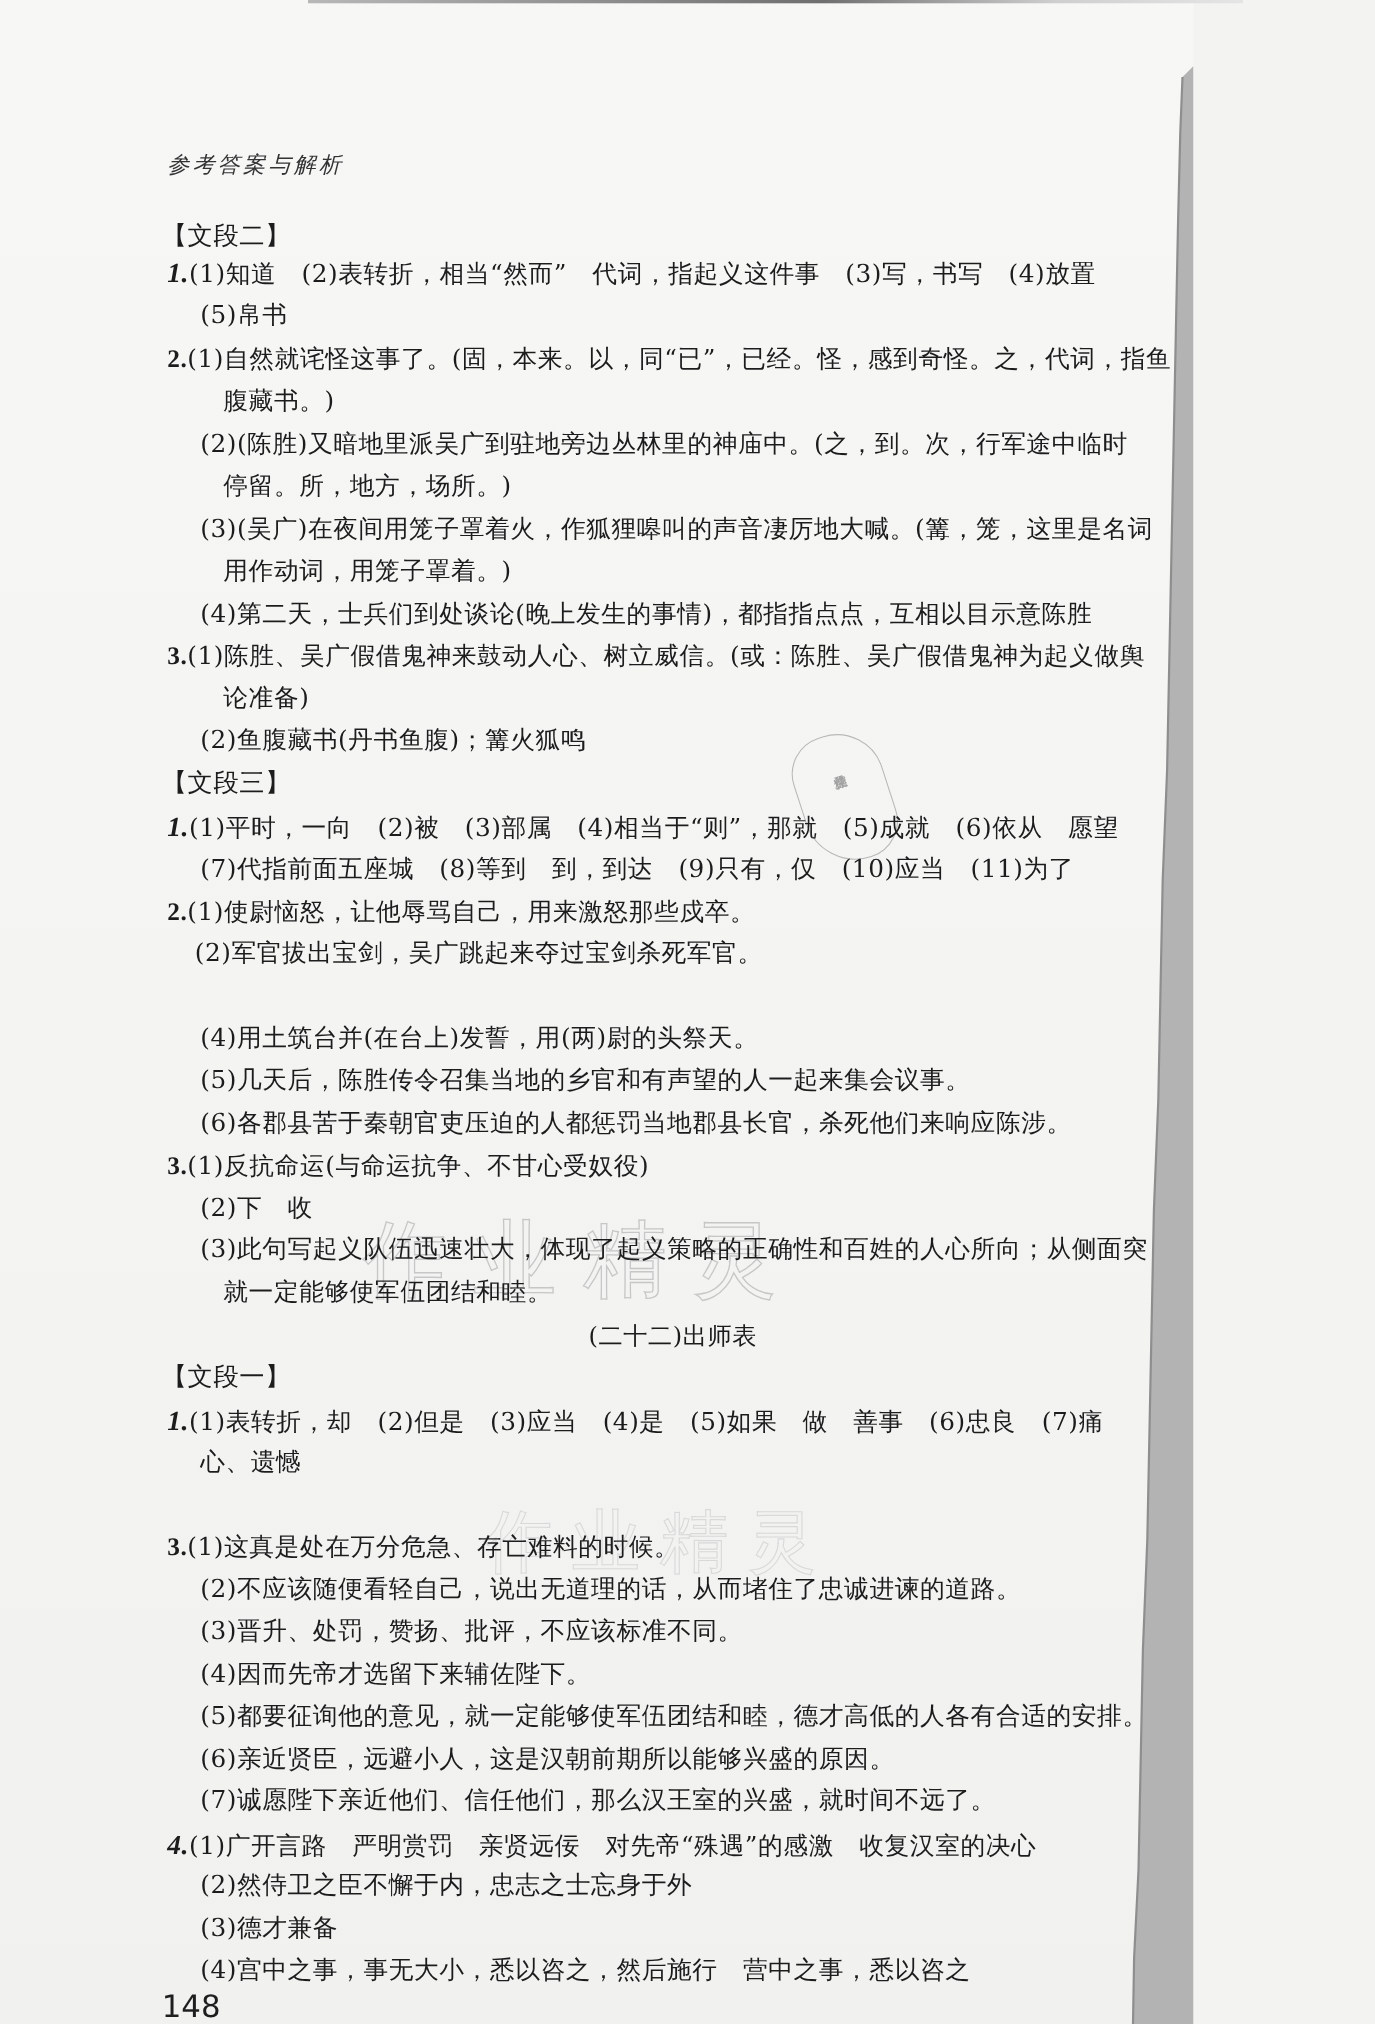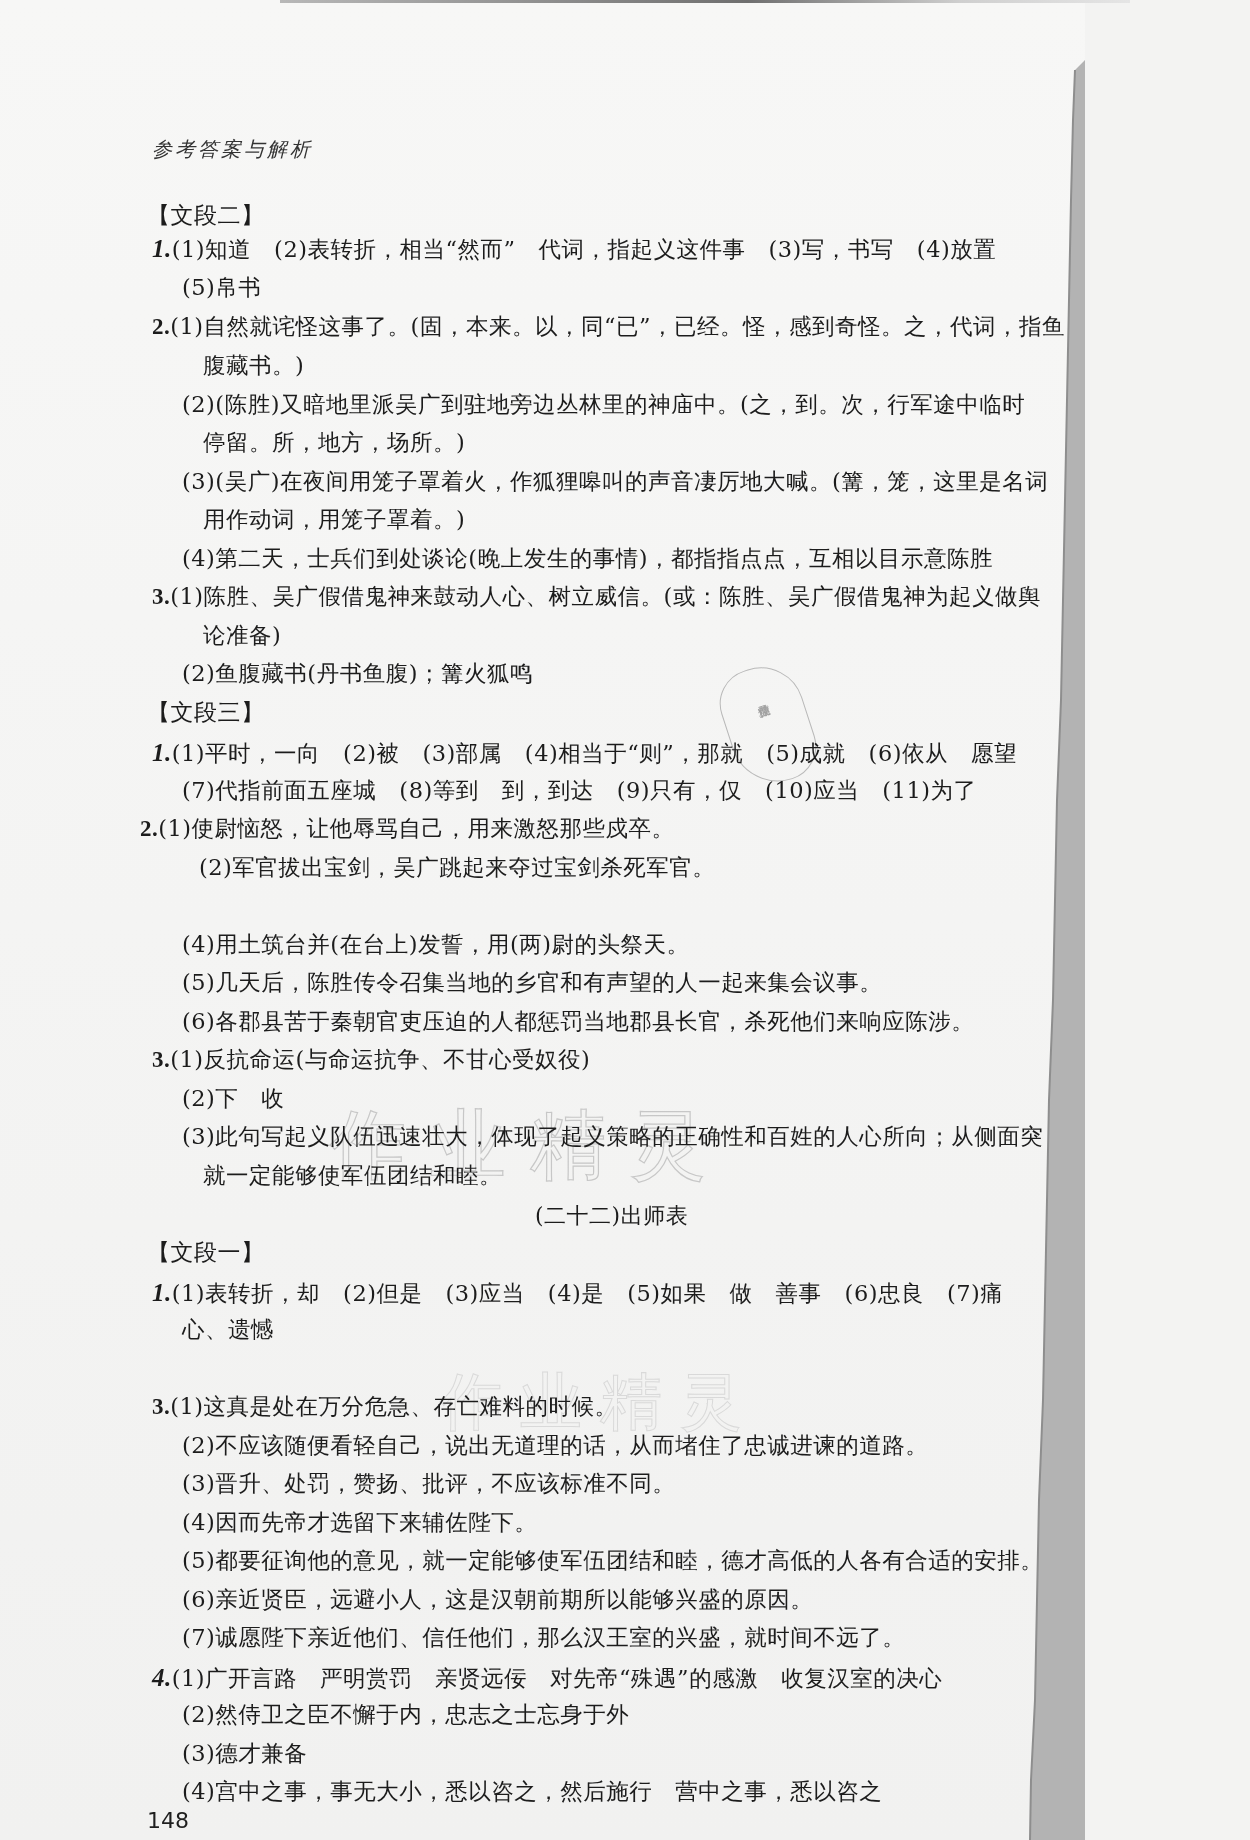--- a/index.html
+++ b/index.html
@@ -44,21 +44,21 @@
     opacity: .7;
   }
   .stamp {
     position: absolute; left: 727px; top: 666px; width: 82px; height: 118px;
     border: 1.2px solid #aaa; border-radius: 40px 50px 40px 55px; transform: rotate(-18deg);
     color: #8b8b8b; font-size: 12px; line-height: 13px; text-align: center; padding-top: 18px;
     box-sizing: border-box; opacity: .8;
   }
   .page-number {
     position: absolute; left: 147px; top: 1750px; font-family: "DejaVu Sans", sans-serif;
-    font-size: 22px; color: #1e1e1e;
+    font-size: 28px; color: #1e1e1e;
   }
 </style>
 </head>
 <body>
 
 <div class="page">
   <div class="top-rule"></div>
 
   <svg class="torn-edge" viewBox="0 0 60 1840" preserveAspectRatio="none">
     <path d="M60,0 L60,1840 L5,1840 L6,1780 L10,1700 L12,1600 L14,1500 L18,1400 L20,1300 L22,1200 L24,1100 L28,1000 L30,900 L32,800 L36,700 L38,600 L40,500 L42,400 L44,300 L46,200 L48,120 L50,70 L60,60 Z" fill="#b3b3b3"></path>
@@ -84,22 +84,22 @@
   <div class="line" style="left:182px; top:454px">(3)(吴广)在夜间用笼子罩着火，作狐狸嗥叫的声音凄厉地大喊。(篝，笼，这里是名词</div>
   <div class="line" style="left:203px; top:492px">用作动词，用笼子罩着。)</div>
   <div class="line" style="left:182px; top:531px">(4)第二天，士兵们到处谈论(晚上发生的事情)，都指指点点，互相以目示意陈胜</div>
   <div class="line" style="left:152px; top:569px"><span class="num2">3.</span><span>(1)陈胜、吴广假借鬼神来鼓动人心、树立威信。(或：陈胜、吴广假借鬼神为起义做舆</span></div>
   <div class="line" style="left:203px; top:608px">论准备)</div>
   <div class="line" style="left:182px; top:646px">(2)鱼腹藏书(丹书鱼腹)；篝火狐鸣</div>
 
   <div class="line section" style="top:685px">【文段三】</div>
   <div class="line" style="left:152px; top:724px"><span class="num">1.</span><span>(1)平时，一向　(2)被　(3)部属　(4)相当于“则”，那就　(5)成就　(6)依从　愿望</span></div>
   <div class="line" style="left:182px; top:763px">(7)代指前面五座城　(8)等到　到，到达　(9)只有，仅　(10)应当　(11)为了</div>
-  <div class="line" style="left:140px; top:801px"><span class="num2">2.</span><span>(1)使尉恼怒，让他辱骂自己，用来激怒那些戍卒。</span></div>
-  <div class="line" style="left:199px; top:840px">(2)军官拔出宝剑，吴广跳起来夺过宝剑杀死军官。</div>
+  <div class="line" style="left:152px; top:801px"><span class="num2">2.</span><span>(1)使尉恼怒，让他辱骂自己，用来激怒那些戍卒。</span></div>
+  <div class="line" style="left:177px; top:840px">(2)军官拔出宝剑，吴广跳起来夺过宝剑杀死军官。</div>
   <div class="line" style="left:182px; top:917px">(4)用土筑台并(在台上)发誓，用(两)尉的头祭天。</div>
   <div class="line" style="left:182px; top:955px">(5)几天后，陈胜传令召集当地的乡官和有声望的人一起来集会议事。</div>
   <div class="line" style="left:182px; top:994px">(6)各郡县苦于秦朝官吏压迫的人都惩罚当地郡县长官，杀死他们来响应陈涉。</div>
   <div class="line" style="left:152px; top:1032px"><span class="num2">3.</span><span>(1)反抗命运(与命运抗争、不甘心受奴役)</span></div>
   <div class="line" style="left:182px; top:1071px">(2)下　收</div>
   <div class="line" style="left:182px; top:1109px">(3)此句写起义队伍迅速壮大，体现了起义策略的正确性和百姓的人心所向；从侧面突</div>
   <div class="line" style="left:203px; top:1148px">就一定能够使军伍团结和睦。</div>
 
   <div class="line sub-title" style="left:535px; top:1189px">(二十二)出师表</div>
 

